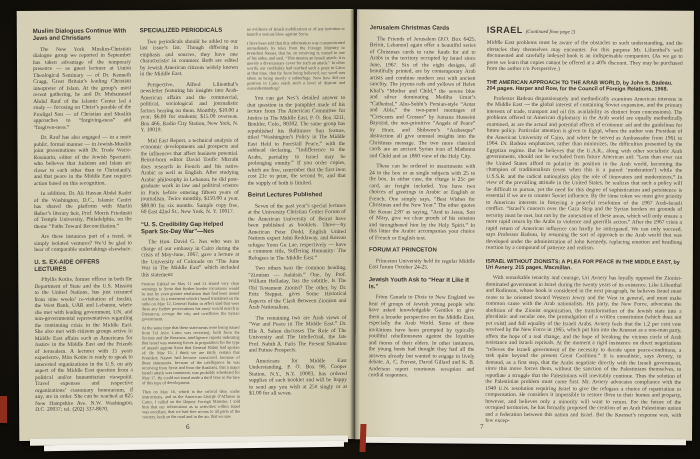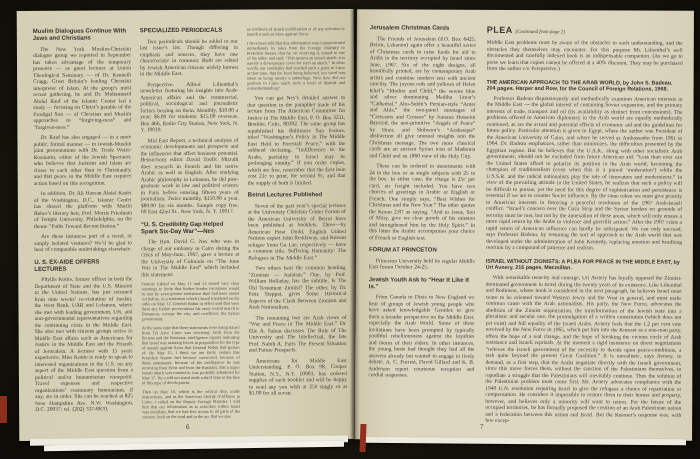--- a/index.html
+++ b/index.html
@@ -110,21 +110,21 @@
       <p class="body-p ind">The Friends of Jerusalem (P.O. Box 6425, Beirut, Lebanon) again offer a beautiful series of Christmas cards to raise funds for aid to Arabs in the territory occupied by Israel since June, 1967. Six of the eight designs, all beautifully printed, are by contemporary Arab artists and combine modern zest with ancient sanctity. The joyous reds and yellows of Helen Khal’s “Mother and Child,” the serene blue and silver dominating Mediha Umar’s “Cathedral,” Abu-Subhi’s Persian-style “Antar and Abla,” the two-panel montages of “Crescents and Crosses” by Jumana Husseini Bayazid, the neo-primitive “Angels of Peace” by Hrair, and Shibwon’s “Arabesque” abstraction all give unusual insights into the Christmas message. The two more classical cards are an ancient Syrian icon of Madonna and Child and an 1860 view of the Holy City.</p>
       <p class="body-p ind">These can be ordered in assortments with 24 to the box or as single subjects with 25 to the box. In either case, the charge is 25c per card, air freight included. You have two choices of greetings in Arabic or English or French. One simply says, “Best Wishes for Christmas and the New Year.” The other quotes the Koran 2:87 as saying, “And to Jesus, Son of Mary, give we clear proofs of his mission and strengthened him by the Holy Spirit.” In this latter the Arabic accompanies your choice of French or English text.</p>
       <h3 class="h-sans">FORUM AT PRINCETON</h3>
       <p class="body-p ind">Princeton University held its regular Middle East forum October 24-25.</p>
       <h3 class="h-sans">Jewish Youth Ask to “Hear It Like It Is.”</h3>
       <p class="body-p ind">From Canada to Dixie to New England we hear of groups of Jewish young people who have asked knowledgable Gentiles to give them a broader perspective on the Middle East, especially the Arab World. Some of these invitations have been prompted by typically youthful rebelliousness against the loyalties and mores of their elders. In other instances, the young hosts had thought they had all the answers already but wanted to engage in lively debate. A. C. Forrest, David Gillard and K. B. Anderson report courteous reception and cordial responses.</p>
     </div>
 
     <div class="col col-wide">
       <h2 class="books-head">
-        <span>PLEA</span>
+        <span>ISRAEL</span>
         <span class="books-cont">(Continued from page 2)</span>
       </h2>
       <p class="body-p">Middle East problems must be aware of the obstacles to such understanding, and the obstacles they themselves may encounter. For this purpose Mr. Lilienthal’s well documented and carefully indexed book is an indispensable companion. (As we go to press we learn that copies cannot be offered at a 40% discount. They may be purchased from the author c/o Perspective.)</p>
       <h3 class="review-head">THE AMERICAN APPROACH TO THE ARAB WORLD, by John S. Badeau. 204 pages. Harper and Row, for the Council of Foreign Relations, 1968.</h3>
       <p class="body-p ind">Professor Badeau dispassionately and methodically examines American interests in the Middle East — the global interest of containing Soviet expansion, and the primary interests of trade, transport and oil (its availability as distinct from concessions). The problems offered to American diplomacy in the Arab world are equally methodically examined, as are the actual and potential effects of economic aid and the guidelines for future policy. Particular attention is given to Egypt, where the author was President of the American University of Cairo, and where he served as Ambassador from 1961 to 1964. Dr. Badeau emphasizes, rather than minimizes, the difficulties presented by the Egyptian regime. But he believes that the U.A.R., along with other socialistic Arab governments, should not be excluded from future American aid: “Less than ever can the United States afford to polarize its position in the Arab world, becoming the champion of traditionalism (even when this is a paired ‘moderation’) while the U.S.S.R. and the radical nationalists play the role of innovators and modernizers.” In view of the prevailing attitude in the United States, he realizes that such a policy will be difficult to pursue, yet the need for this degree of sophistication and persistence is essential if we are to counter Soviet influence. By the same token we must give priority to American interests in fostering a peaceful resolution of the 1967 Arab-Israeli conflict. “Israel’s concern over the Gaza Strip and the Syrian borders on grounds of security must be met, but not by the annexation of these areas, which will only ensure a more rapid return by the Arabs to violence and guerrilla action.” After the 1967 crisis a rapid return of American influence can hardly be anticipated. We can only succeed, says Professor Badeau, by resuming the sort of approach to the Arab world that was developed under the administration of John Kennedy, replacing emotion and headlong reaction by a compound of patience and realism.</p>
       <h3 class="review-head">ISRAEL WITHOUT ZIONISTS: A PLEA FOR PEACE IN THE MIDDLE EAST, by Uri Avnery. 215 pages, Macmillan.</h3>
       <p class="body-p ind">With remarkable tenacity and courage, Uri Avnery has loyally opposed the Zionist-dominated government in Israel during the twenty years of its existence. Like Lilienthal and Rodinson, whose book is considered in the next paragraph, he believes Israel must cease to be oriented toward Western Jewry and the West in general, and must make common cause with the Arab nationalists. His party, the New Force, advocates the abolition of the Zionist organization, the transformation of the Jewish state into a pluralistic and secular one, the promulgation of a written constitution (which does not yet exist) and full equality of the Israeli Arabs. Avnery feels that the 1.2 per cent vote received by the New Force in 1965, which put him into the Knesset as a one-man party, offers the hope of a real change, and the hope of breaking the vicious circle of Arab resistance and Israeli reprisals. At the moment a rigid insistence on direct negotiations “relieves the Israeli government of the necessity to decide upon peace-conditions, a task quite beyond the present Great Coalition.” It is unrealistic, says Avnery, to demand, as a first step, that the Arabs negotiate directly with the Israeli government, since this move forces them, without the sanction of the Palestinians themselves, to repudiate a struggle that the Palestinians will inevitably continue. Thus the solution of the Palestinian problem must come first. Mr. Avnery advocates compliance with the 1949 U.N. resolution requiring Israel to give the refugees a choice of repatriation or compensation. He considers it impossible to restore them to their homes and property, however, and believes only a minority will want to return. For the future of the occupied territories, he has formally proposed the creation of an Arab Palestinian nation and a federation between this nation and Israel. But the Knesset’s response was, with few excep-</p>
 
     </div>
 

